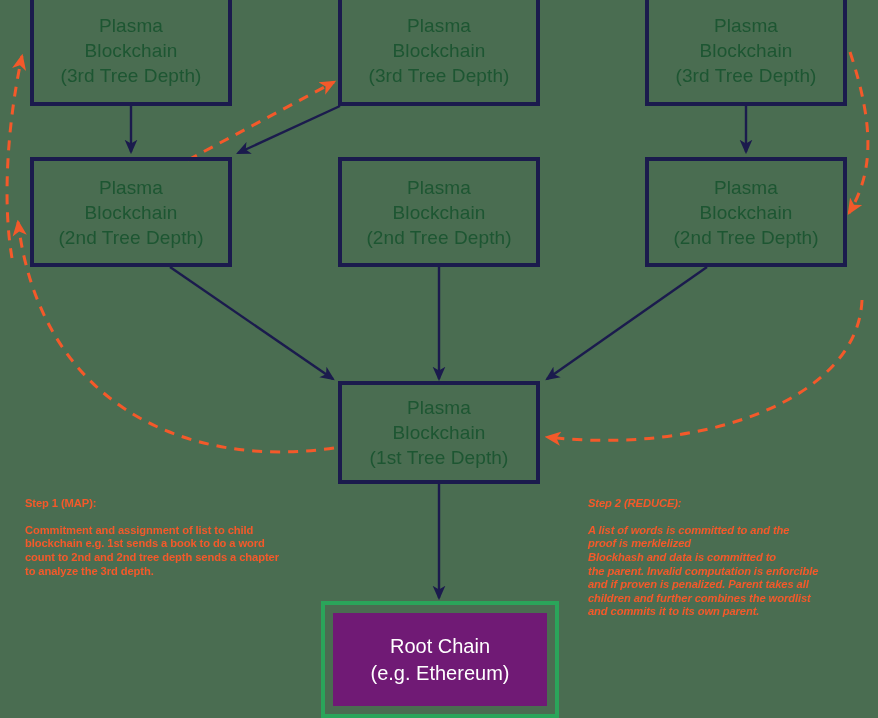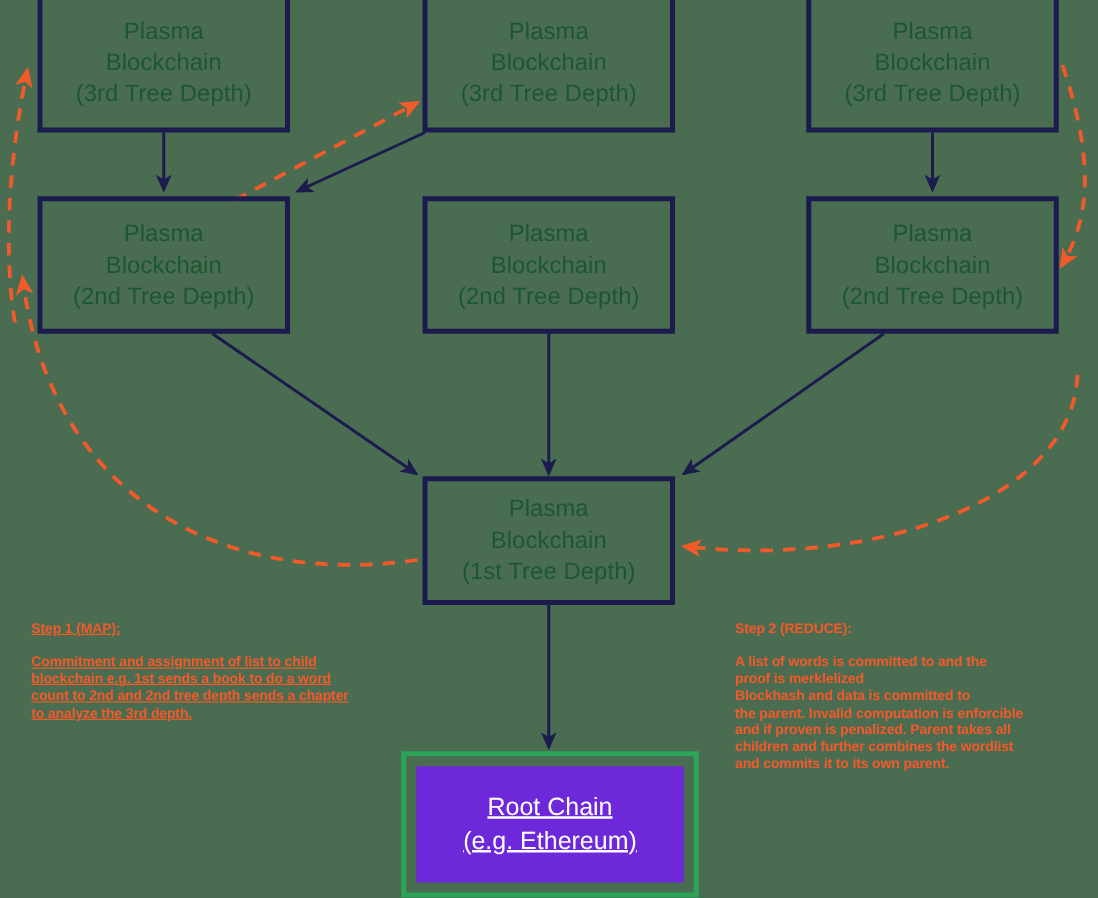--- a/index.html
+++ b/index.html
@@ -48,29 +48,28 @@
   }
   .root-outer {
     position: absolute;
     box-sizing: border-box;
     border: 4px solid #2aa55a;
     background: transparent;
   }
   .root-inner {
     position: absolute;
     box-sizing: border-box;
-    background: #6d28d9;
+    background: #701a75;
     display: flex;
     align-items: center;
     justify-content: center;
     text-align: center;
     color: #ffffff;
     font-size: 20px;
     line-height: 27px;
-    text-decoration: underline;
   }
   .step-note {
     position: absolute;
     color: #f4592a;
     font-size: 11.2px;
     line-height: 13.6px;
     font-weight: bold;
     letter-spacing: -0.1px;
     white-space: pre-line;
   }
@@ -160,29 +159,29 @@
 (1st Tree Depth)</span>
   </div>
 
   <div class="root-outer" style="left:321px; top:601px; width:238px; height:117px;"></div>
 
   <div class="root-inner" style="left:333px; top:613px; width:214px; height:93px;">
     <span class="node-label">Root Chain
 (e.g. Ethereum)</span>
   </div>
 
-  <div class="step-note" style="left:25px; top:483px; width:305px;text-decoration:underline;">
+  <div class="step-note" style="left:25px; top:483px; width:305px;">
     <span class="step-title">Step 1 (MAP):</span>
     <span class="step-body">Commitment and assignment of list to child
 blockchain e.g. 1st sends a book to do a word
 count to 2nd and 2nd tree depth sends a chapter
 to analyze the 3rd depth.</span>
   </div>
 
-  <div class="step-note" style="left:588px; top:483px; width:270px;">
+  <div class="step-note" style="left:588px; top:483px; width:270px;font-style:italic;">
     <span class="step-title">Step 2 (REDUCE):</span>
     <span class="step-body">A list of words is committed to and the
 proof is merklelized
 Blockhash and data is committed to
 the parent. Invalid computation is enforcible
 and if proven is penalized. Parent takes all
 children and further combines the wordlist
 and commits it to its own parent.</span>
   </div>
 

